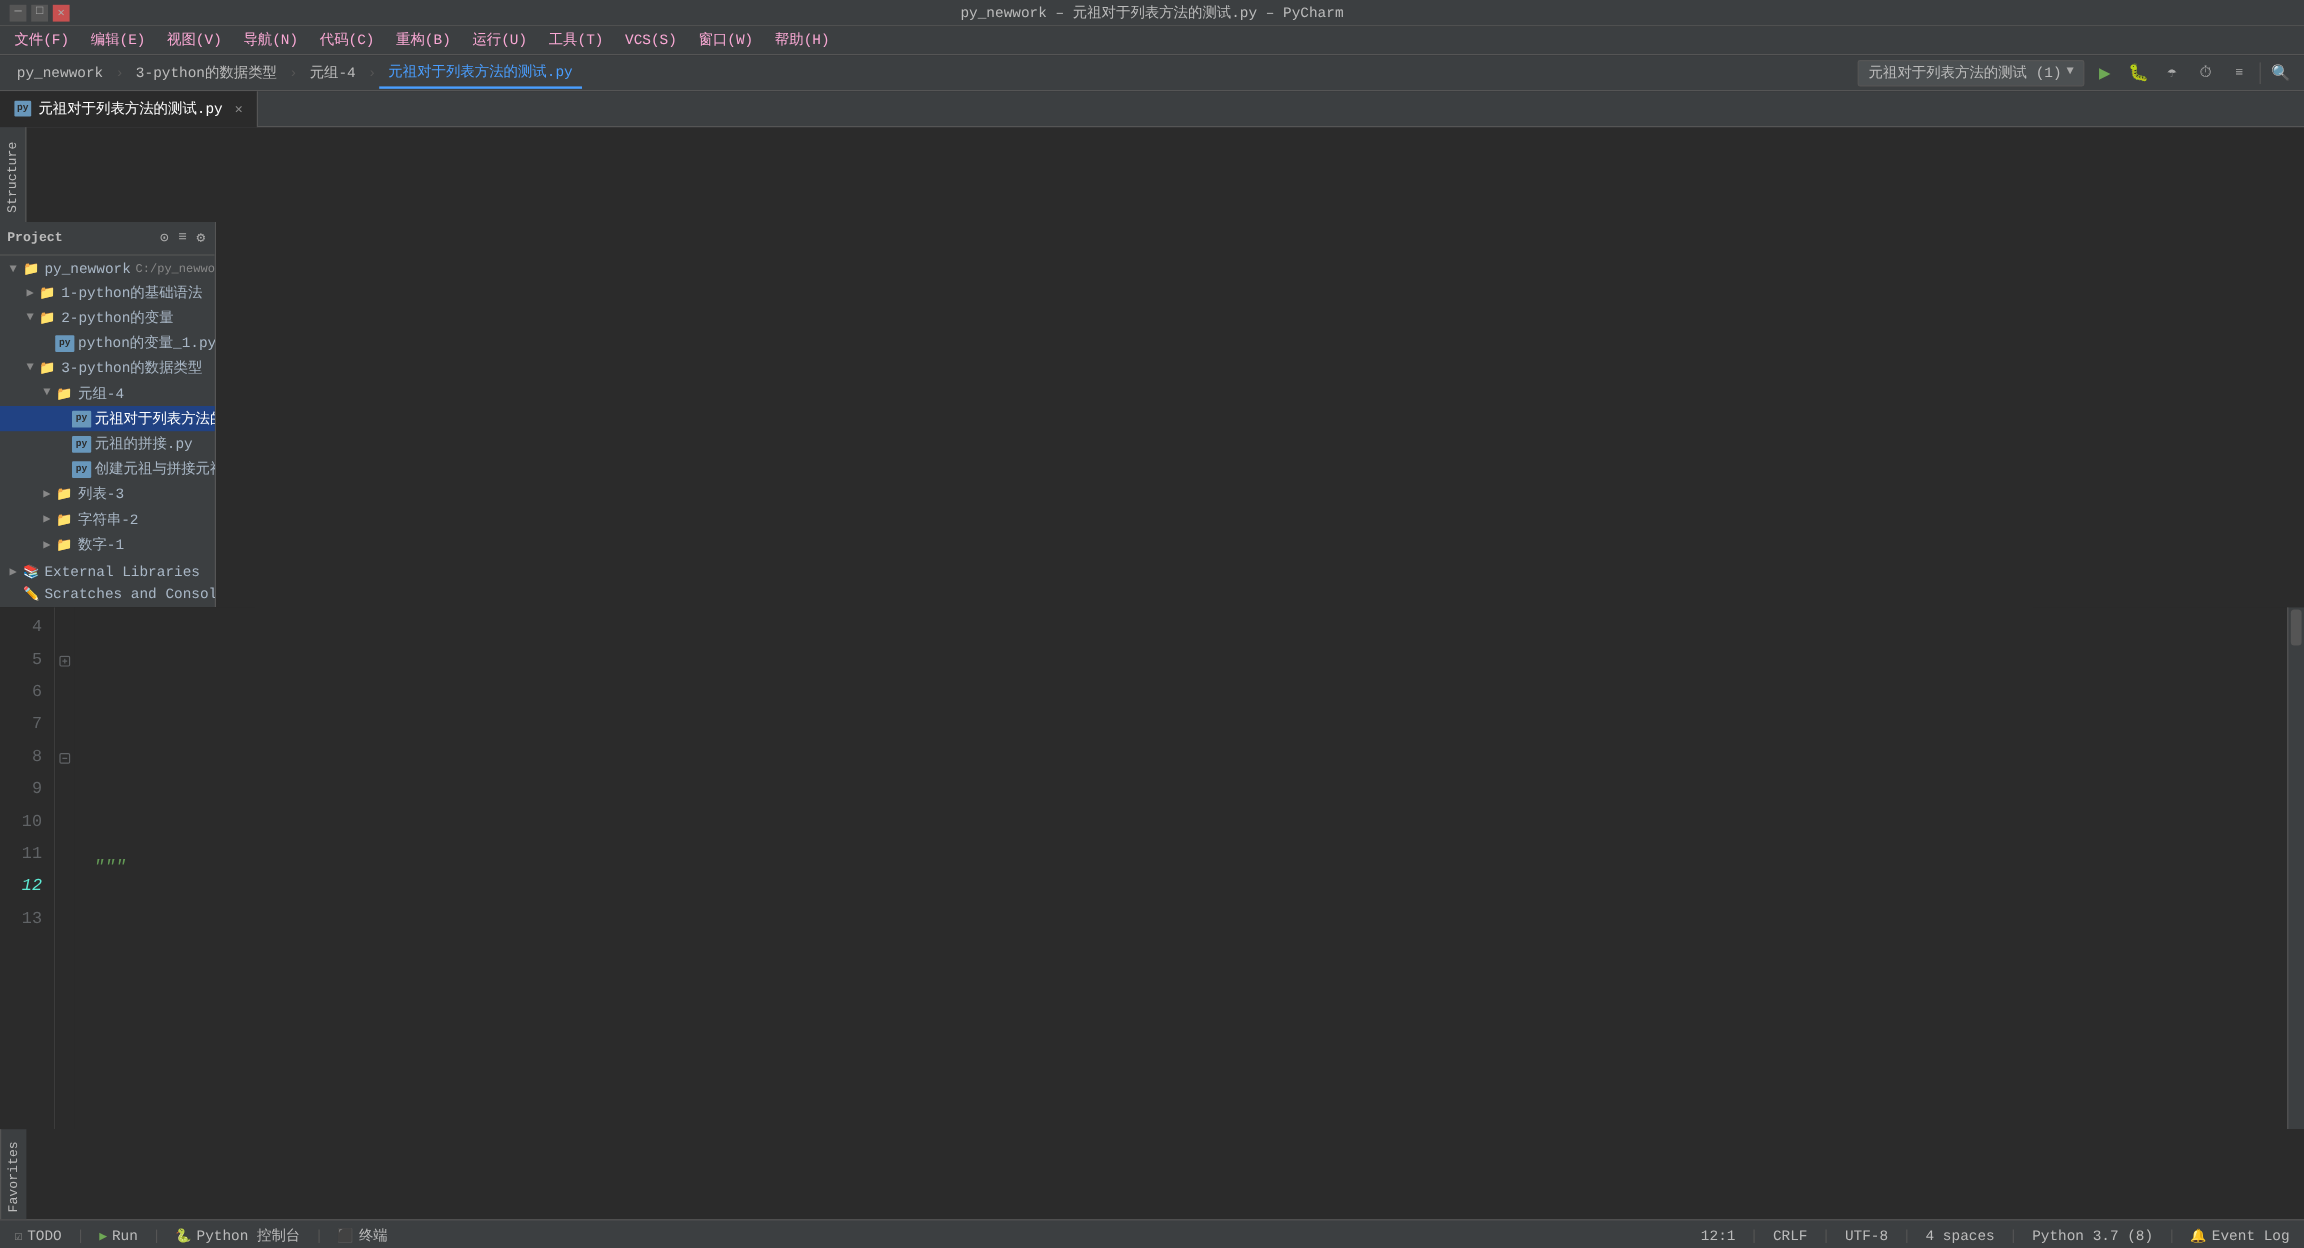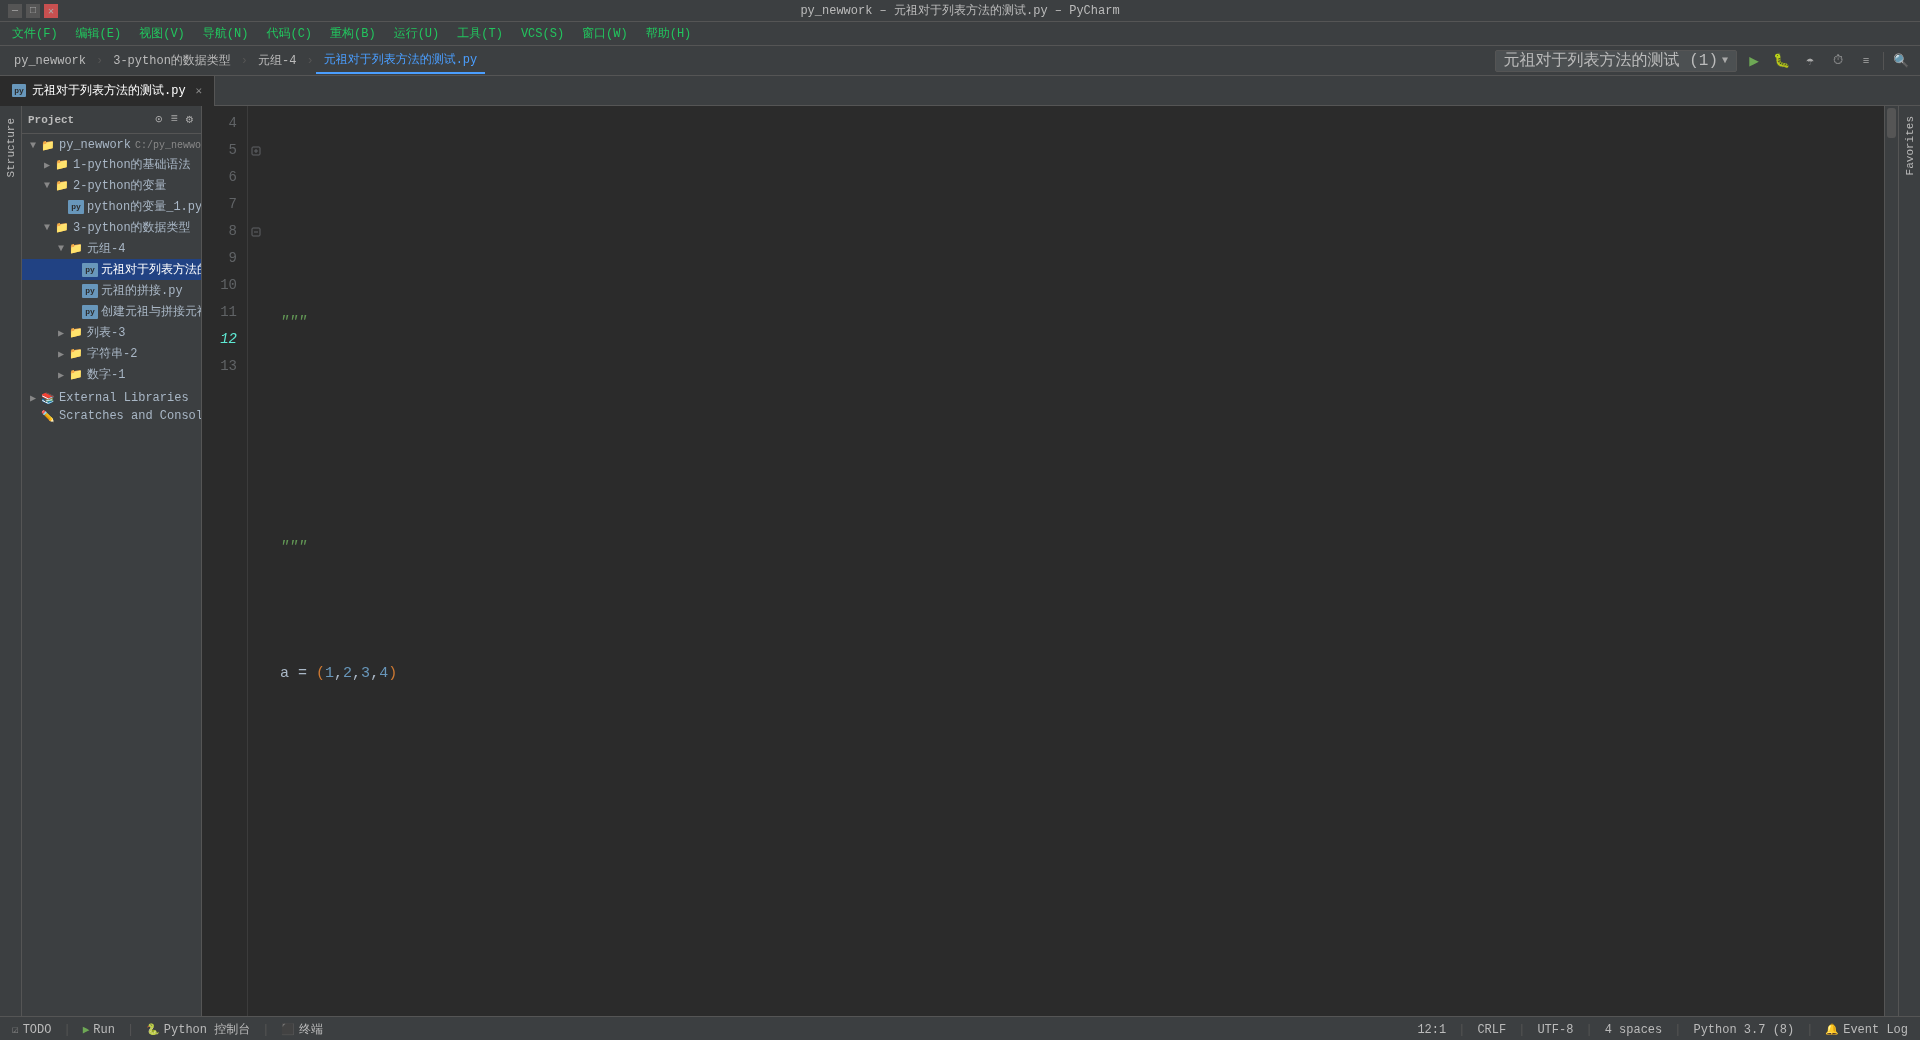--- a/index.html
+++ b/index.html
@@ -48,21 +48,21 @@
       background: #3c3f41;
       display: flex;
       align-items: center;
       padding: 0 4px;
       border-bottom: 1px solid #555;
       gap: 2px;
     }
     #menu-bar .menu-item {
       padding: 2px 8px;
       font-size: 12px;
-      color: #22c55e;
+      color: #f9a8d4;
       cursor: pointer;
     }
 
     
     #nav-tabs {
       height: 28px;
       background: #3c3f41;
       display: flex;
       align-items: center;
       padding: 0 6px;
@@ -119,20 +119,21 @@
     .file-tab .close-btn {
       font-size: 11px;
       color: #888;
       margin-left: 4px;
     }
 
     
     #main-area {
       display: flex;
       height: calc(1040px - 22px - 24px - 28px - 30px - 26px);
+      flex-direction: column;
     }
 
     
     #sidebar {
       width: 180px;
       background: #3c3f41;
       border-right: 1px solid #555;
       display: flex;
       flex-direction: column;
       overflow: hidden;
@@ -387,21 +388,21 @@
     <span style="color:#555; font-size:12px;">›</span>
     <div class="nav-tab" style="font-size:12px; color:#bbbbbb; padding:4px 8px; cursor:pointer;">3-python的数据类型</div>
     <span style="color:#555; font-size:12px;">›</span>
     <div class="nav-tab" style="font-size:12px; color:#bbbbbb; padding:4px 8px; cursor:pointer;">元组-4</div>
     <span style="color:#555; font-size:12px;">›</span>
     <div class="nav-tab active" style="font-size:12px; color:#4a9eff; padding:4px 8px; cursor:pointer;">元祖对于列表方法的测试.py</div>
   </div>
 
   <div style="display:flex; align-items:center; gap:6px; padding:0 8px; margin-left:auto;">
     <div style="display:flex; align-items:center; gap:4px; border:1px solid #555; padding:0 8px; height:22px; background:#4c5052; border-radius:2px; cursor:pointer;">
-      <span style="font-size:16px; color:#bbbbbb;">元祖对于列表方法的测试 (1)</span>
+      <span style="font-size:12px; color:#bbbbbb;">元祖对于列表方法的测试 (1)</span>
       <span style="font-size:10px; color:#aaa;">▼</span>
     </div>
     <div class="toolbar-btn run-btn" style="color:#6ea855; font-size:16px;">▶</div>
     <div class="toolbar-btn debug-btn" style="color:#cc7832; font-size:14px;">🐛</div>
     <div class="toolbar-btn" style="color:#aaa;">☂</div>
     <div class="toolbar-btn" style="color:#aaa;">⏱</div>
     <div class="toolbar-btn" style="color:#aaa; font-size:11px;">≡</div>
     <div style="width:1px; height:18px; background:#555;"></div>
     <div class="toolbar-btn" style="color:#aaa;">🔍</div>
   </div>

